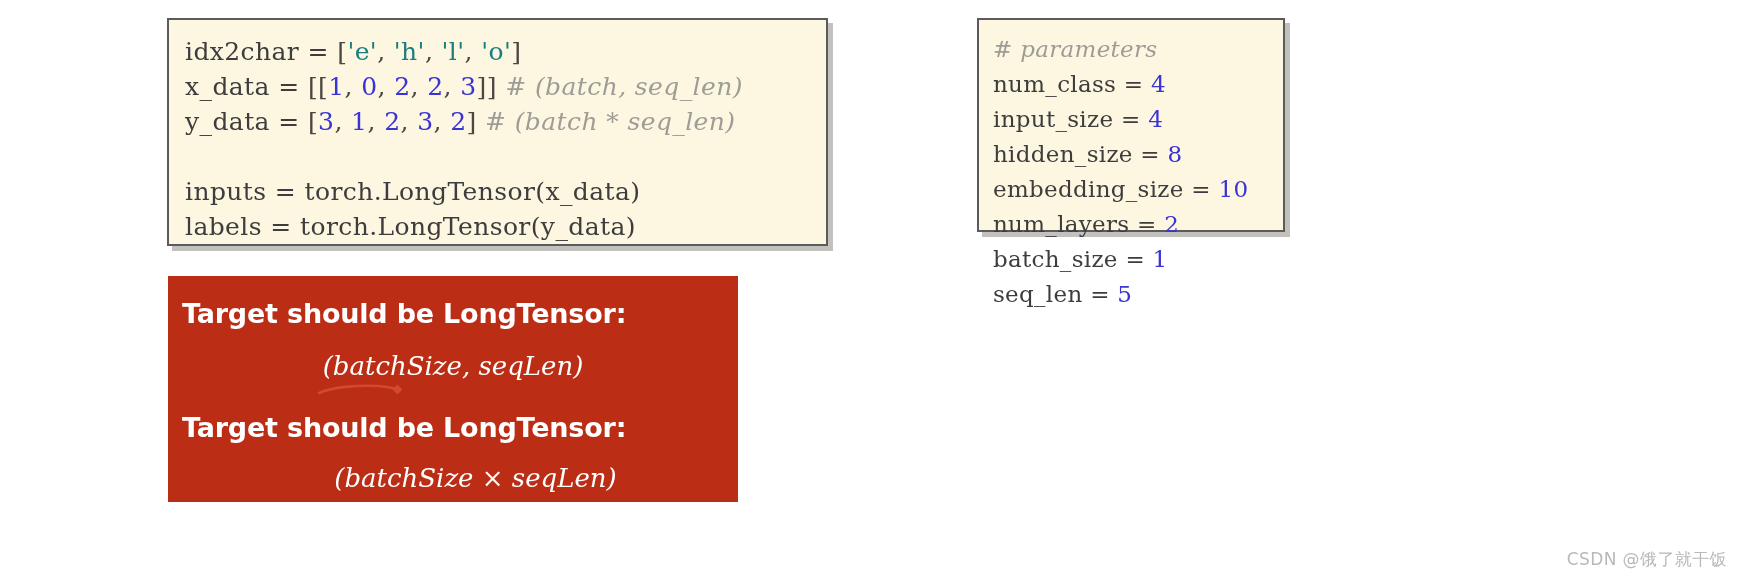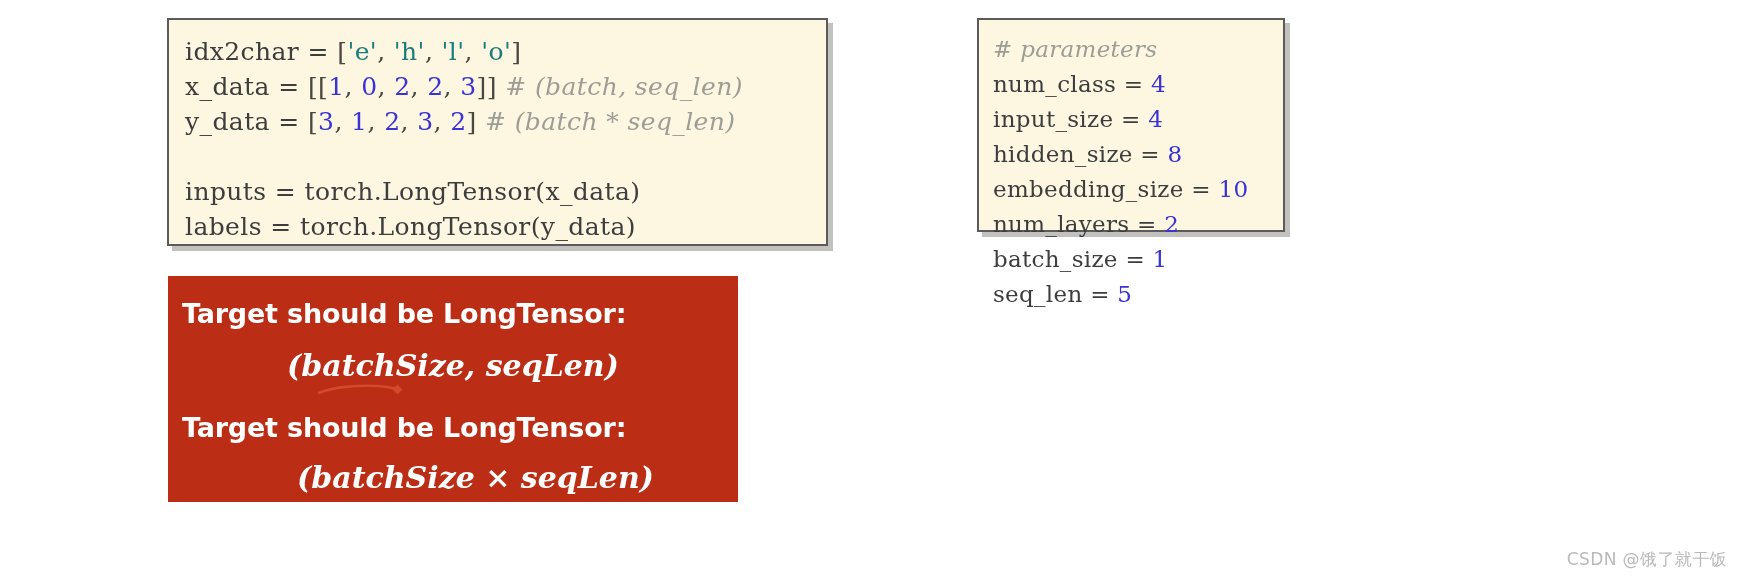--- a/index.html
+++ b/index.html
@@ -87,22 +87,22 @@
     font-size: 27px;
     text-align: left;
     padding-left: 14px;
     letter-spacing: -0.2px;
     line-height: 36px;
   }
   .callout-formula {
     color: #ffffff;
     font-family: "DejaVu Serif", "Liberation Serif", serif;
     font-style: italic;
-    font-weight: bold;
-    font-size: 30px;
+    font-weight: normal;
+    font-size: 26px;
     line-height: 40px;
     text-align: center;
     position: relative;
   }
   #callout-formula-input { margin-top: 14px; }
   #callout-heading-target { margin-top: 24px; }
   #callout-formula-target { margin-top: 12px; margin-left: 45px; }
 
   
   #ink-underline {

